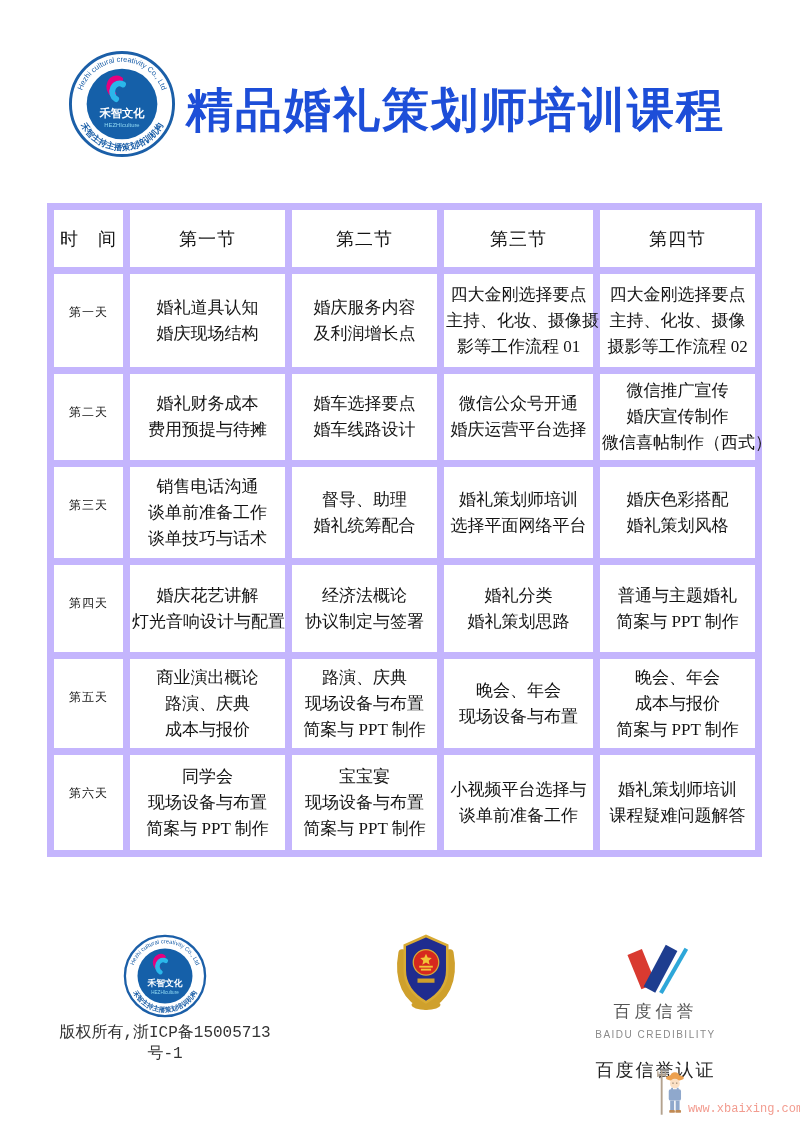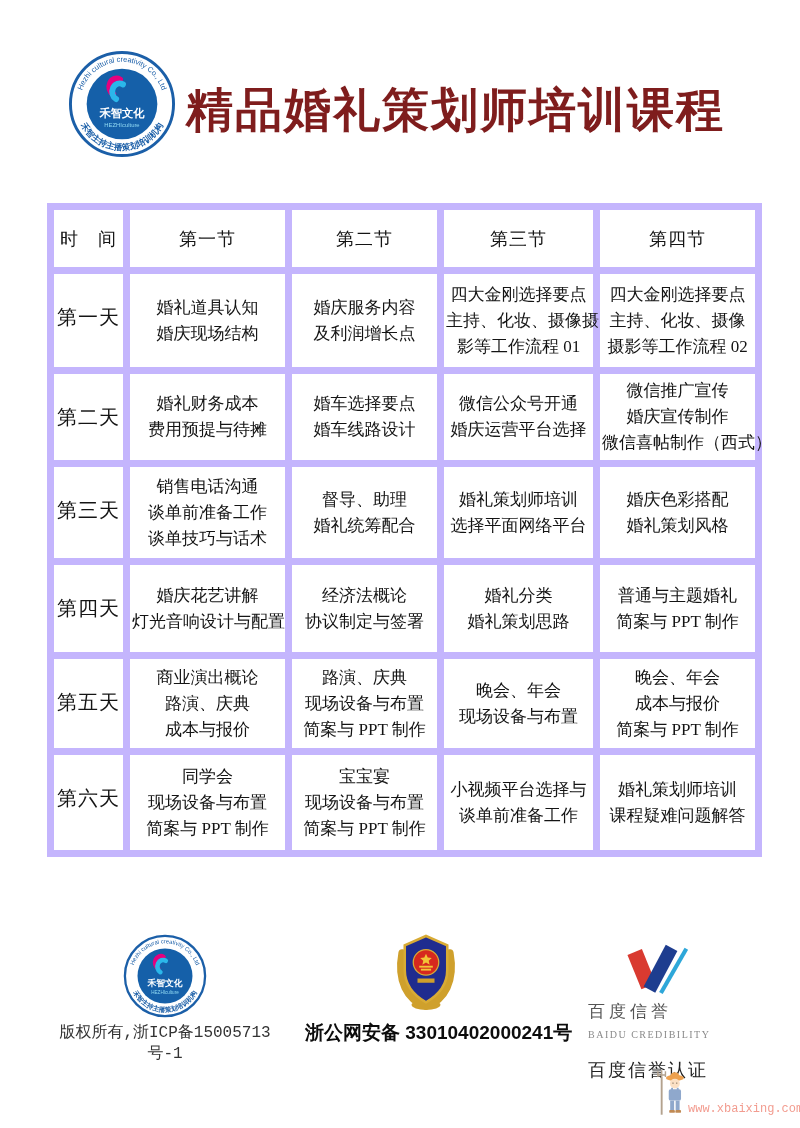--- a/index.html
+++ b/index.html
@@ -7,36 +7,36 @@
   body {
     width:800px; height:1128px; position:relative; overflow:hidden;
     font-family:"Liberation Serif","DejaVu Serif",serif;
   }
   .page { position:absolute; left:0; top:0; width:800px; height:1128px; background:#fff; }
 
   
   .header-logo { position:absolute; left:68px; top:50px; width:108px; height:108px; }
   .page-title {
     position:absolute; left:186px; top:80px; width:575px; height:60px;
-    font-size:47px; font-weight:bold; color:#7f1d1d; letter-spacing:2px;
+    font-size:47px; font-weight:bold; color:#1d4ed8; letter-spacing:2px;
     white-space:nowrap; line-height:60px;
   }
 
   
   .course-table {
     position:absolute; left:47px; top:203px; width:708px;
     border-collapse:collapse; table-layout:fixed;
   }
   .course-table th, .course-table td {
     border:7px solid #c4b5fd; text-align:center; vertical-align:middle;
     color:#141414; font-weight:normal;
   }
   .course-table thead th { height:64px; font-size:18px; letter-spacing:1px; }
   .course-table tbody th.day-cell {
-    vertical-align:top; padding-top:30px; font-size:20px; letter-spacing:1px;font-family:Liberation Serif, serif;
+    vertical-align:top; padding-top:30px; font-size:12px; letter-spacing:1px;font-family:Liberation Serif, serif;
   }
   .course-table td { font-size:17px; padding:4px 2px; }
   .cell-line { line-height:26px; white-space:nowrap; }
   .course-table tbody tr:nth-child(1) { height:100px; }
   .course-table tbody tr:nth-child(2) { height:92px; }
   .course-table tbody tr:nth-child(3) { height:98px; }
   .course-table tbody tr:nth-child(4) { height:94px; }
   .course-table tbody tr:nth-child(5) { height:96px; }
   .course-table tbody tr:nth-child(6) { height:102px; }
 
@@ -47,22 +47,22 @@
     font-family:Liberation Mono, monospace;
     font-size:16px; color:#333;
   }
   .police-badge { position:absolute; left:392px; top:924px; width:68px; height:92px; }
   .police-text {
     position:absolute; left:305px; top:1020px; width:240px; text-align:center;
     font-family:"Liberation Sans","DejaVu Sans",sans-serif;
     font-size:19px; font-weight:bold; color:#0c0c0c; white-space:nowrap;
   }
   .baidu-block {
-    position:absolute; left:588px; top:942px; width:135px; text-align:left;
-    font-family:Liberation Serif, serif;
+    position:absolute; left:588px; top:942px; width:135px; text-align:center;
+    font-family:Liberation Sans, sans-serif;
   }
   .baidu-logo { width:82px; height:56px; display:block; margin:0 auto; }
   .baidu-name-cn { font-size:17px; color:#555; letter-spacing:4px; margin-top:2px; }
   .baidu-name-en { font-size:10px; color:#8a8a8a; letter-spacing:1.5px; margin-top:6px; }
   .baidu-cert { font-size:18px; color:#222; letter-spacing:2px; margin-top:18px; }
 
   
   .watermark { position:absolute; left:652px; top:1064px; width:148px; height:58px; }
   .farmer-icon { position:absolute; left:4px; top:4px; width:34px; height:50px; }
   .wm-name {
@@ -272,21 +272,20 @@
     <path d="M12 30 C6 62 18 86 40 92" stroke="#cfa02c" stroke-width="9" fill="none" stroke-linecap="round"></path>
     <path d="M68 30 C74 62 62 86 40 92" stroke="#cfa02c" stroke-width="9" fill="none" stroke-linecap="round"></path>
     <ellipse cx="40" cy="91" rx="17" ry="6" fill="#cfa02c"></ellipse>
     <path d="M40 10 L65 21 L65 50 C65 68 54 80 40 88 C26 80 15 68 15 50 L15 21 Z" fill="#1f2c8f" stroke="#d8ab35" stroke-width="3"></path>
     <circle cx="40" cy="41" r="15" fill="#d6281e" stroke="#d8ab35" stroke-width="1.5"></circle>
     <path d="M40 31 l2 4.4 4.8 .4 -3.6 3.2 1.1 4.7 -4.3 -2.5 -4.3 2.5 1.1 -4.7 -3.6 -3.2 4.8 -.4 Z" fill="#f2c437"></path>
     <rect x="32" y="45" width="16" height="2.2" fill="#f2c437"></rect>
     <rect x="34" y="48.5" width="12" height="2.2" fill="#f2c437"></rect>
     <rect x="30" y="60" width="20" height="5" fill="#cfa02c"></rect>
   </svg>
-  <div class="police-text">浙公网安备 33010402000241号</div>
 
   <div class="baidu-block">
     <svg class="baidu-logo" viewBox="0 0 100 64">
       <line x1="24" y1="10" x2="41" y2="52" stroke="#d93a30" stroke-width="19"></line>
       <line x1="69" y1="5" x2="42" y2="56" stroke="#1e3d8f" stroke-width="16"></line>
       <line x1="87" y1="6" x2="56" y2="60" stroke="#2ea7d9" stroke-width="5"></line>
     </svg>
     <div class="baidu-name-cn">百度信誉</div>
     <div class="baidu-name-en">BAIDU CREDIBILITY</div>
     <div class="baidu-cert">百度信誉认证</div>

